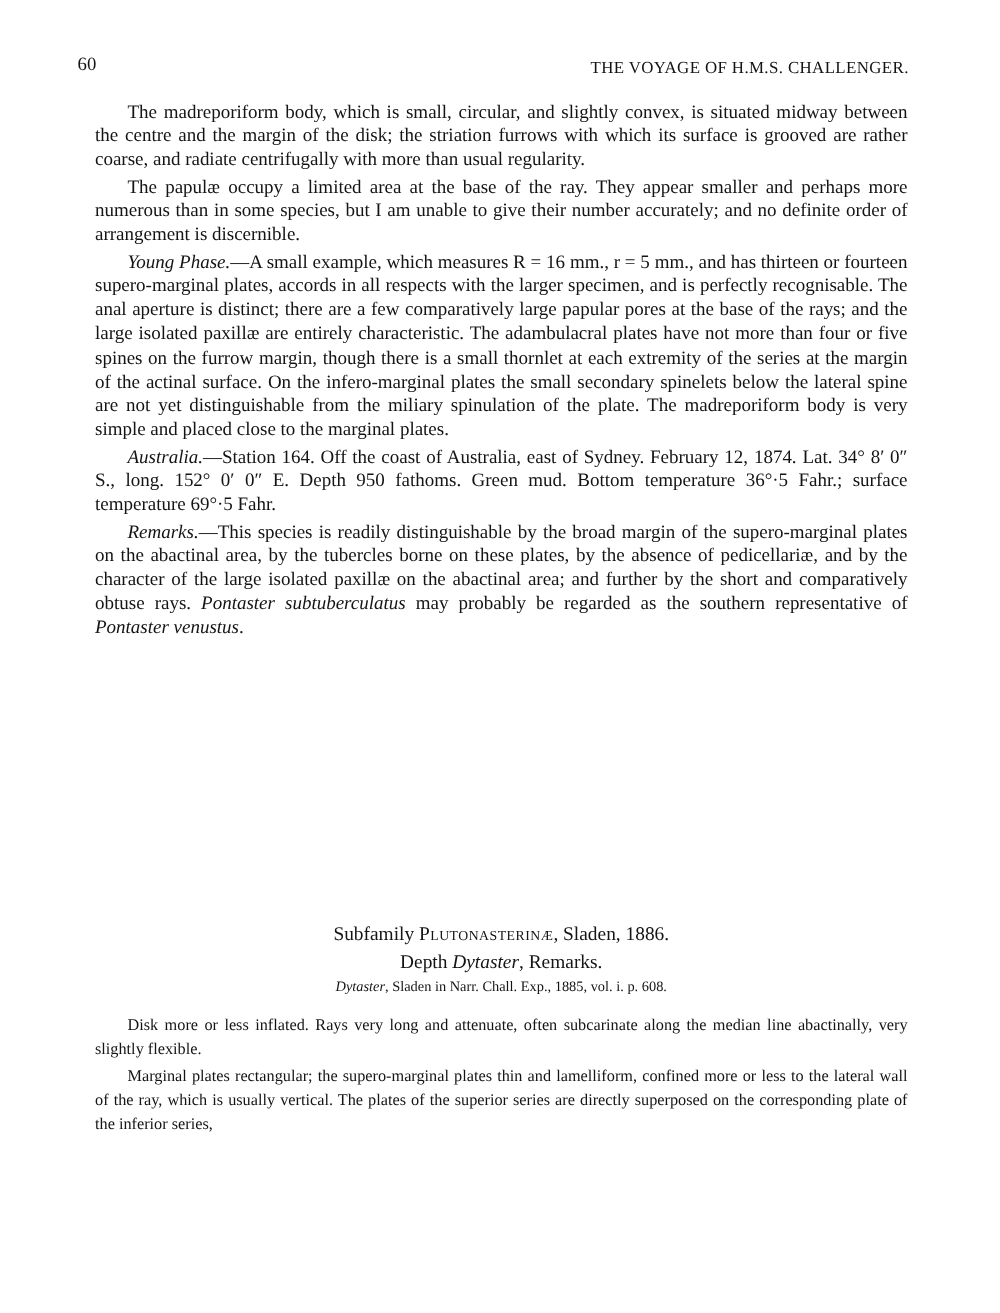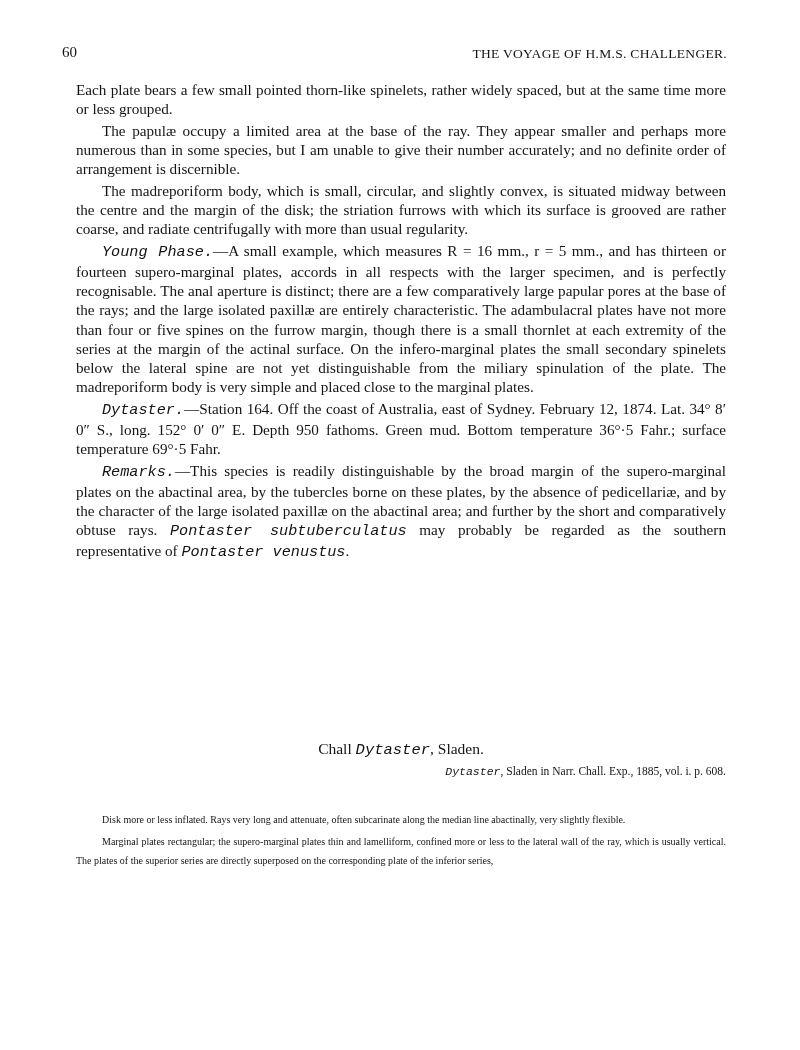--- a/index.html
+++ b/index.html
@@ -52,21 +52,21 @@
     line-height: 19.1px;
     text-align: justify;
   }
   .body-text p {
     margin: 0 0 2.8px 0;
     text-indent: 26px;
   }
   .body-text p.first {
     text-indent: 0;
   }
-  .it { font-style: italic; font-family: Liberation Mono, monospace; }
+  .it { font-style: italic; }
   .heading-block {
     position: absolute;
     left: 76px;
     top: 737px;
     width: 650px;
     text-align: center;
   }
   .subfamily {
     font-size: 15.5px;
     line-height: 21px;
@@ -75,57 +75,56 @@
     font-variant: small-caps;
     letter-spacing: 0.4px;
   }
   .genus {
     font-size: 15.5px;
     line-height: 23px;
   }
   .reference {
     font-size: 11.5px;
     line-height: 18px;
-    text-align: right;
   }
   .body-text-2 {
     position: absolute;
     left: 76px;
     top: 810px;
     width: 650px;
-    font-size: 10px;
+    font-size: 13px;
     line-height: 19.1px;
     text-align: justify;
   }
   .body-text-2 p {
     margin: 0 0 2.8px 0;
     text-indent: 26px;
   }
 </style>
 </head>
 <body>
 
 <div class="page">
 
   <div class="running-head">
     <span class="page-number">60</span>
     <div class="running-title">THE VOYAGE OF H.M.S. CHALLENGER.</div>
   </div>
 
   <div class="body-text">
-    <p class="first">Each plate bears a few small pointed thorn-like spinelets, rather widely spaced, but at the same time more or less grouped.</p>
+    <p>The madreporiform body, which is small, circular, and slightly convex, is situated midway between the centre and the margin of the disk; the striation furrows with which its surface is grooved are rather coarse, and radiate centrifugally with more than usual regularity.</p>
     <p>The papulæ occupy a limited area at the base of the ray. They appear smaller and perhaps more numerous than in some species, but I am unable to give their number accurately; and no definite order of arrangement is discernible.</p>
-    <p>The madreporiform body, which is small, circular, and slightly convex, is situated midway between the centre and the margin of the disk; the striation furrows with which its surface is grooved are rather coarse, and radiate centrifugally with more than usual regularity.</p>
     <p><span class="it">Young Phase.</span><span>—A small example, which measures R = 16 mm., r = 5 mm., and has thirteen or fourteen supero-marginal plates, accords in all respects with the larger specimen, and is perfectly recognisable. The anal aperture is distinct; there are a few comparatively large papular pores at the base of the rays; and the large isolated paxillæ are entirely characteristic. The adambulacral plates have not more than four or five spines on the furrow margin, though there is a small thornlet at each extremity of the series at the margin of the actinal surface. On the infero-marginal plates the small secondary spinelets below the lateral spine are not yet distinguishable from the miliary spinulation of the plate. The madreporiform body is very simple and placed close to the marginal plates.</span></p>
-    <p><span class="it">Dytaster.</span><span>—Station 164. Off the coast of Australia, east of Sydney. February 12, 1874. Lat. 34° 8′ 0″ S., long. 152° 0′ 0″ E. Depth 950 fathoms. Green mud. Bottom temperature 36°·5 Fahr.; surface temperature 69°·5 Fahr.</span></p>
+    <p><span class="it">Australia.</span><span>—Station 164. Off the coast of Australia, east of Sydney. February 12, 1874. Lat. 34° 8′ 0″ S., long. 152° 0′ 0″ E. Depth 950 fathoms. Green mud. Bottom temperature 36°·5 Fahr.; surface temperature 69°·5 Fahr.</span></p>
     <p><span class="it">Remarks.</span><span>—This species is readily distinguishable by the broad margin of the supero-marginal plates on the abactinal area, by the tubercles borne on these plates, by the absence of pedicellariæ, and by the character of the large isolated paxillæ on the abactinal area; and further by the short and comparatively obtuse rays. </span><span class="it">Pontaster subtuberculatus</span><span> may probably be regarded as the southern representative of </span><span class="it">Pontaster venustus</span><span>.</span></p>
   </div>
 
   <div class="heading-block">
-    <div class="genus"><span>Chall </span><span class="it">Dytaster</span><span>, Sladen.</span></div>
+    <div class="subfamily"><span>Subfamily </span><span class="smallcaps">Plutonasterinæ</span><span>, Sladen, 1886.</span></div>
+    <div class="genus"><span>Depth </span><span class="it">Dytaster</span><span>, Remarks.</span></div>
     <div class="reference"><span class="it">Dytaster</span><span>, Sladen in Narr. Chall. Exp., 1885, vol. i. p. 608.</span></div>
   </div>
 
   <div class="body-text-2">
     <p>Disk more or less inflated. Rays very long and attenuate, often subcarinate along the median line abactinally, very slightly flexible.</p>
     <p>Marginal plates rectangular; the supero-marginal plates thin and lamelliform, confined more or less to the lateral wall of the ray, which is usually vertical. The plates of the superior series are directly superposed on the corresponding plate of the inferior series,</p>
   </div>
 
 </div>
 

